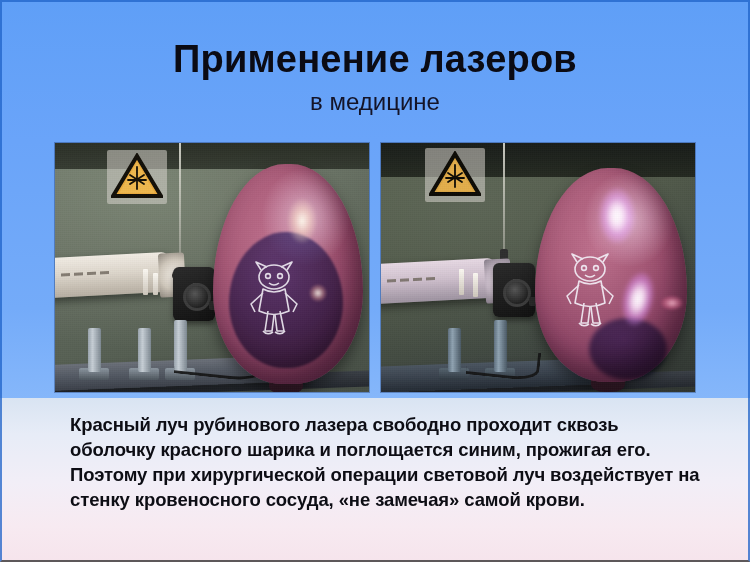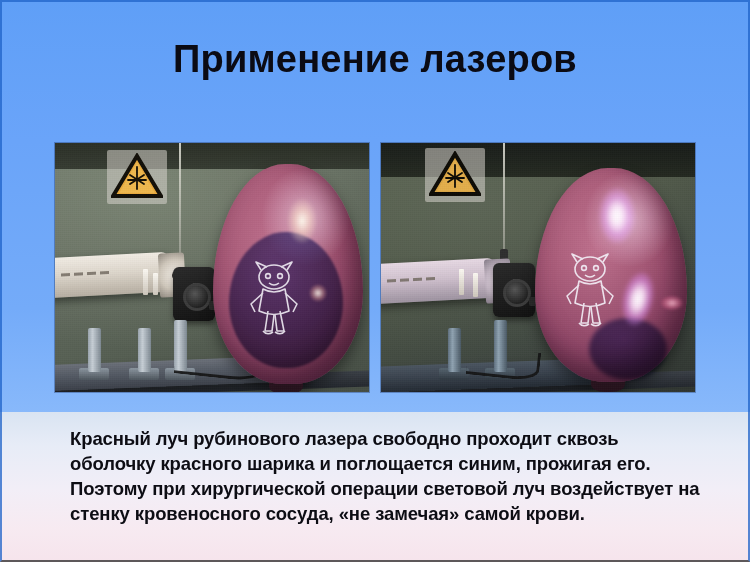--- a/index.html
+++ b/index.html
@@ -387,38 +387,38 @@
 
   
   .caption {
     position: absolute;
     left: 0; right: 0;
     top: 398px;
     bottom: 0;
     background: linear-gradient(180deg, #d9e4f2 0%, #e7ecf7 22%, #f2eef7 52%, #f7eaf1 78%, #f6e4ec 100%);
     padding: 14px 44px 0 70px;
     box-sizing: border-box;
-    margin-top: 14px;
   }
   .caption p {
     margin: 0;
     font-size: 18.5px;
     font-weight: bold;
     line-height: 25px;
     color: #0d0d14;
     letter-spacing: -.1px;
   }
 </style>
 </head>
 <body>
 
 <div id="slide">
 
   <div class="header">
     <h1 class="title">Применение лазеров</h1>
+    <h2 class="subtitle">в медицине</h2>
   </div>
 
   <div class="photos">
 
     <div class="photo">
       <div class="wall"></div>
       <div class="wall-top"></div>
 
       <div class="warn-sign">
         <div class="plate"></div>

